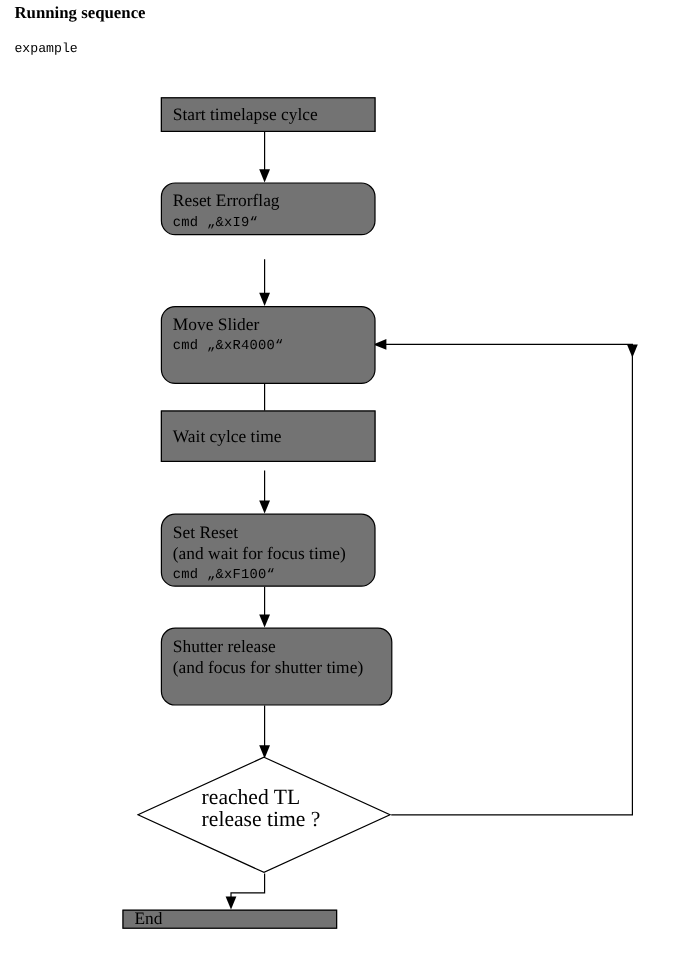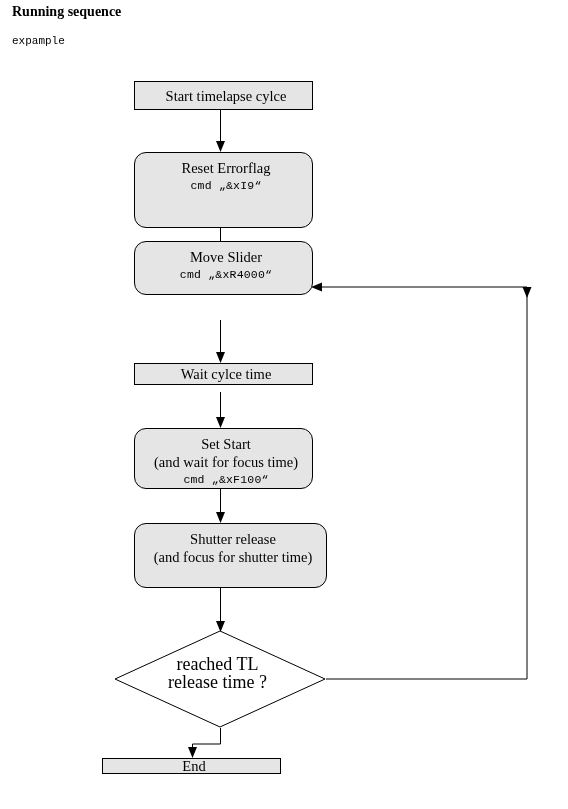--- a/index.html
+++ b/index.html
@@ -8,21 +8,20 @@
     background: #ffffff;
   }
   #page {
     position: relative;
     width: 568px;
     height: 809px;
     background: #ffffff;
     overflow: hidden;
     font-family: "Liberation Serif", serif;
     color: #000000;
-    text-align: center;
   }
 
   
   #doc-title {
     position: absolute;
     left: 12px;
     top: 4px;
     font-family: "Liberation Serif", serif;
     font-weight: bold;
     font-size: 14px;
@@ -37,21 +36,21 @@
     font-size: 11px;
     line-height: 13px;
     white-space: nowrap;
   }
 
   
   .node {
     position: absolute;
     box-sizing: border-box;
     border: 1px solid #000000;
-    background: #e5e5e5;
+    background: #737373;
   }
   .node.rounded {
     border-radius: 12px;
   }
   .node .node-inner {
     position: absolute;
     left: 9px;
     top: 6px;
     right: 4px;
   }
@@ -171,43 +170,43 @@
       <polygon points="192.5,758 188,747 197,747"></polygon>
     </g>
   </svg>
 
   <div class="node single" style="left:134px; top:81px; width:179px; height:29px;">
     <div class="node-inner">
       <div class="node-title">Start timelapse cylce</div>
     </div>
   </div>
 
-  <div class="node rounded" style="left:134px; top:152px; width:179px; height:76px;">
+  <div class="node rounded" style="left:134px; top:152px; width:179px; height:44px;">
     <div class="node-inner">
       <div class="node-title">Reset Errorflag</div>
       <div class="node-cmd">cmd  „&amp;xI9“</div>
     </div>
   </div>
 
-  <div class="node rounded" style="left:134px; top:241px; width:179px; height:54px;">
+  <div class="node rounded" style="left:134px; top:255px; width:179px; height:65px;">
     <div class="node-inner">
       <div class="node-title">Move Slider</div>
       <div class="node-cmd">cmd  „&amp;xR4000“</div>
     </div>
   </div>
 
-  <div class="node single" style="left:134px; top:363px; width:179px; height:22px;">
+  <div class="node single" style="left:134px; top:342px; width:179px; height:43px;">
     <div class="node-inner">
       <div class="node-title">Wait cylce time</div>
     </div>
   </div>
 
   <div class="node rounded" style="left:134px; top:428px; width:179px; height:61px;">
     <div class="node-inner">
-      <div class="node-title">Set Start</div>
+      <div class="node-title">Set Reset</div>
       <div class="node-sub">(and wait for focus time)</div>
       <div class="node-cmd">cmd  „&amp;xF100“</div>
     </div>
   </div>
 
   <div class="node rounded" style="left:134px; top:523px; width:193px; height:65px;">
     <div class="node-inner">
       <div class="node-title">Shutter release</div>
       <div class="node-sub">(and focus for shutter time)</div>
     </div>

